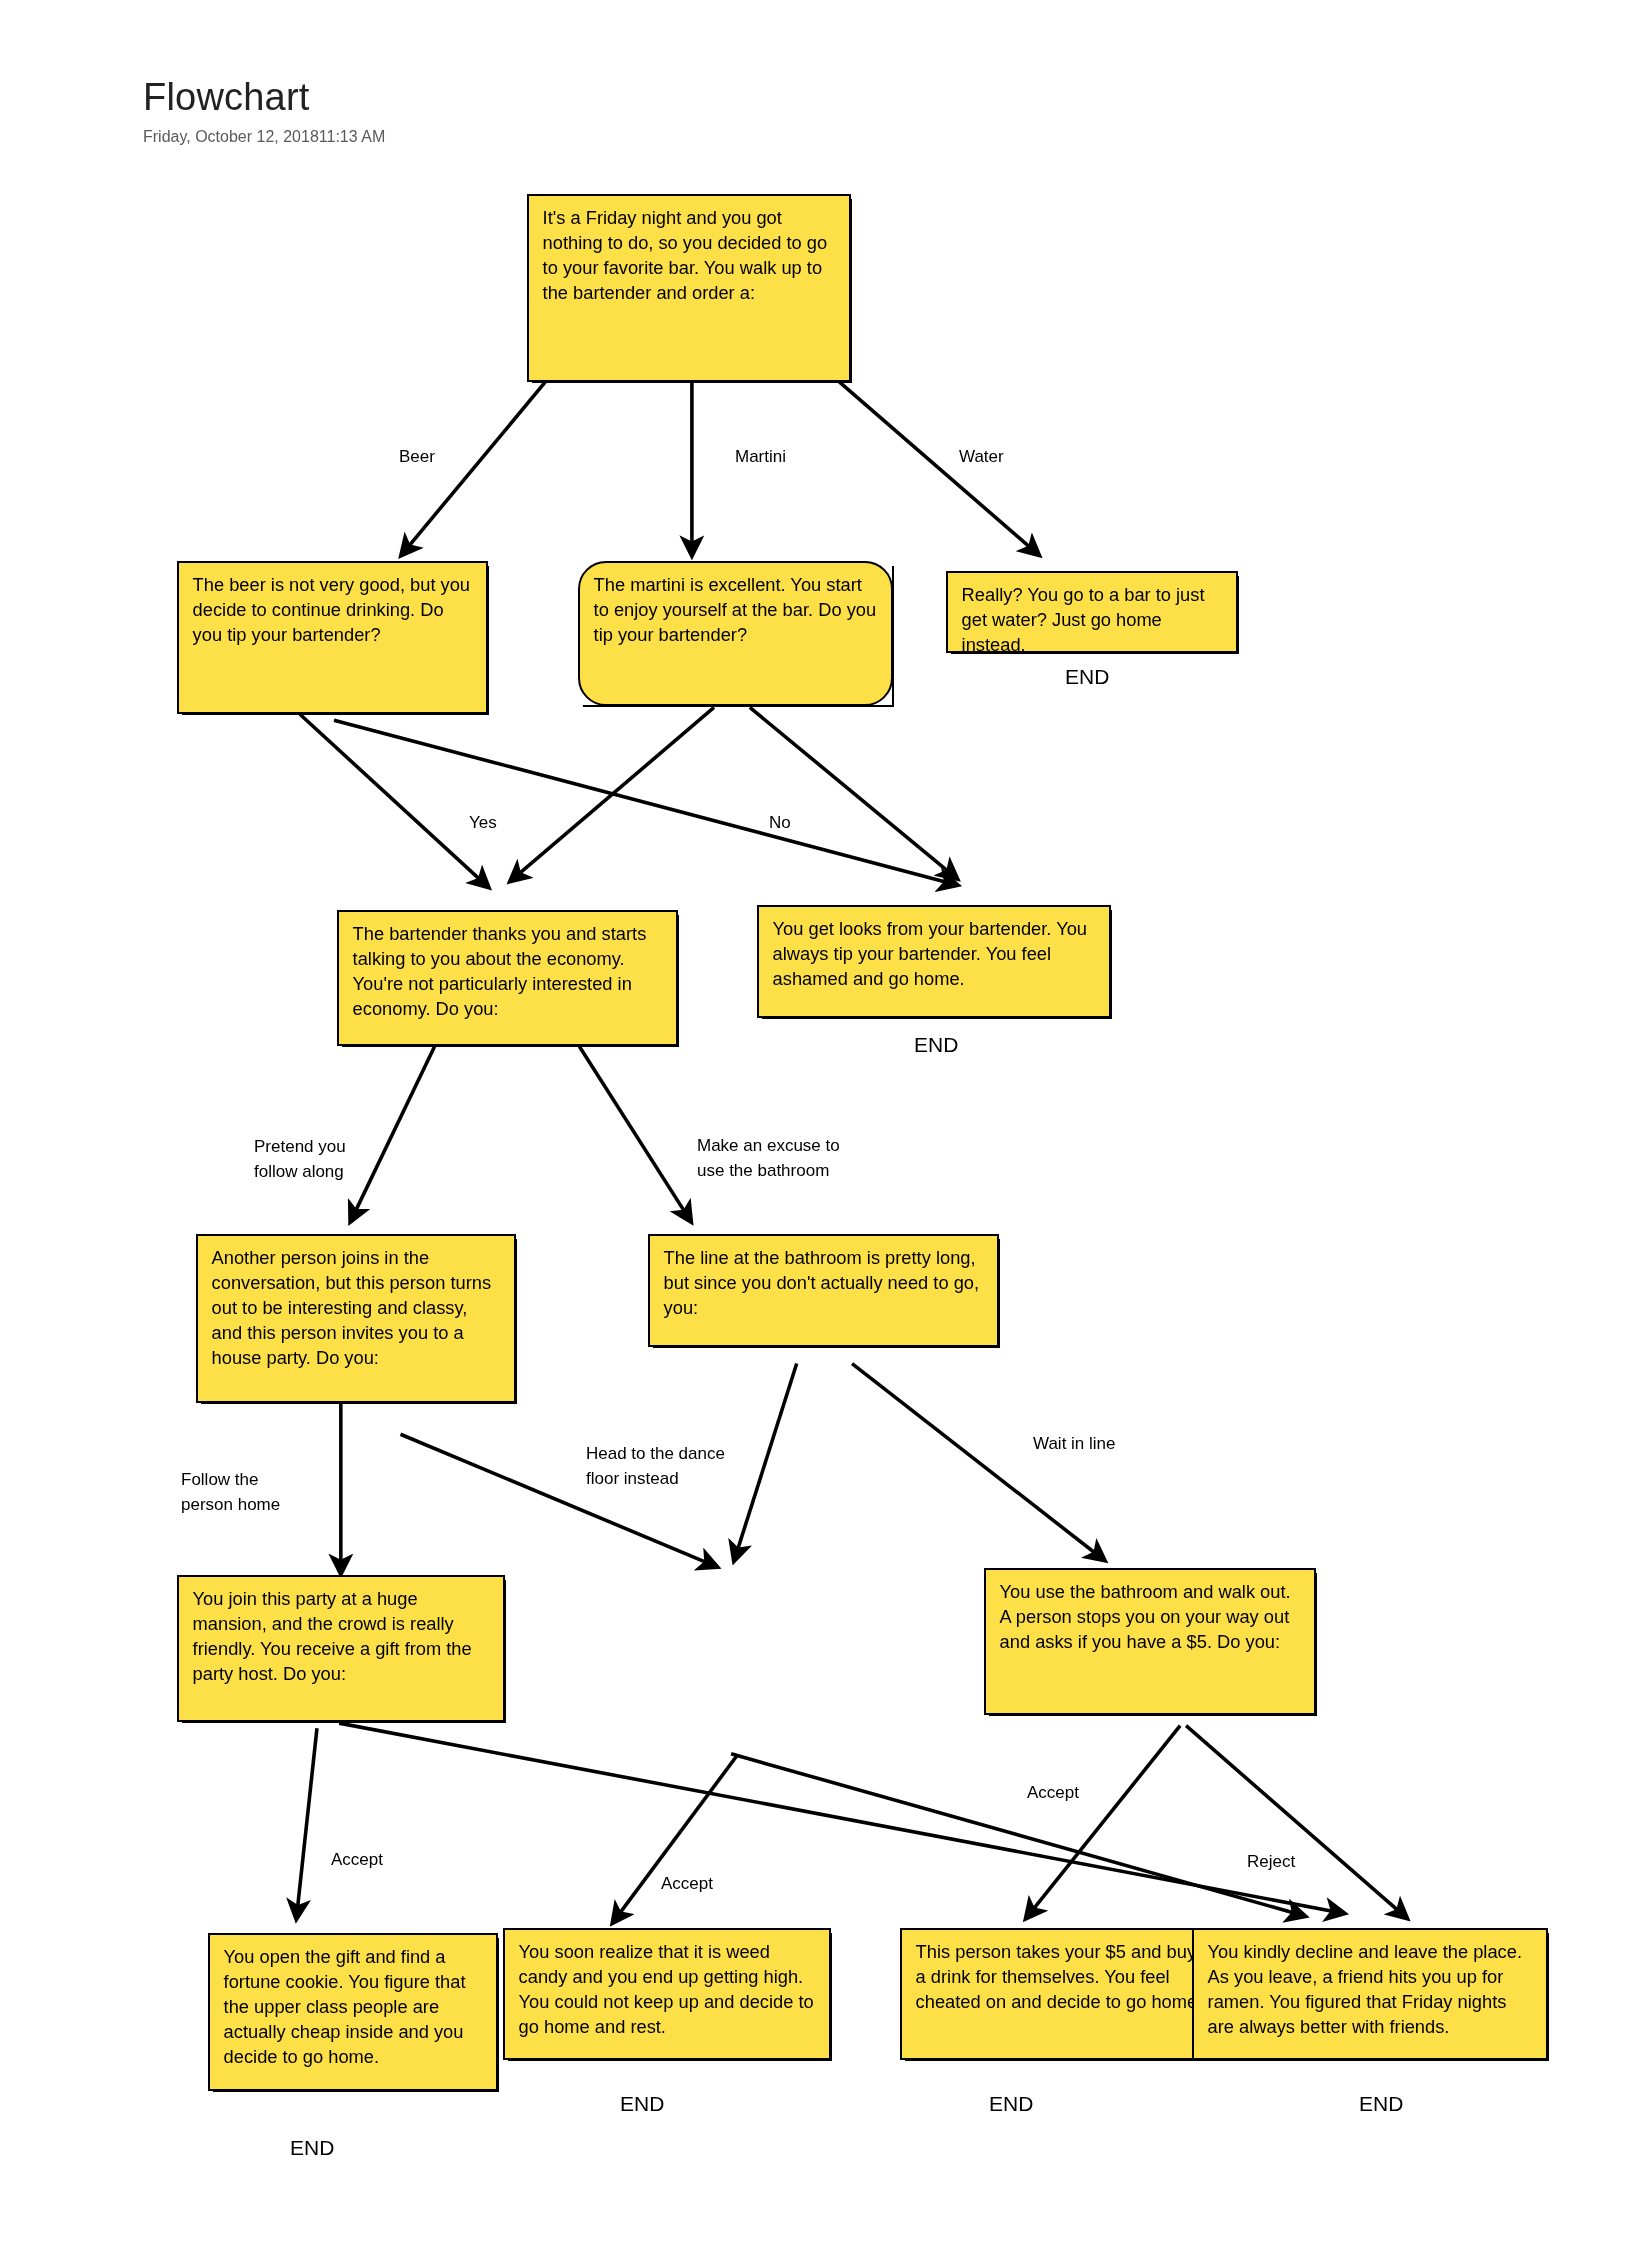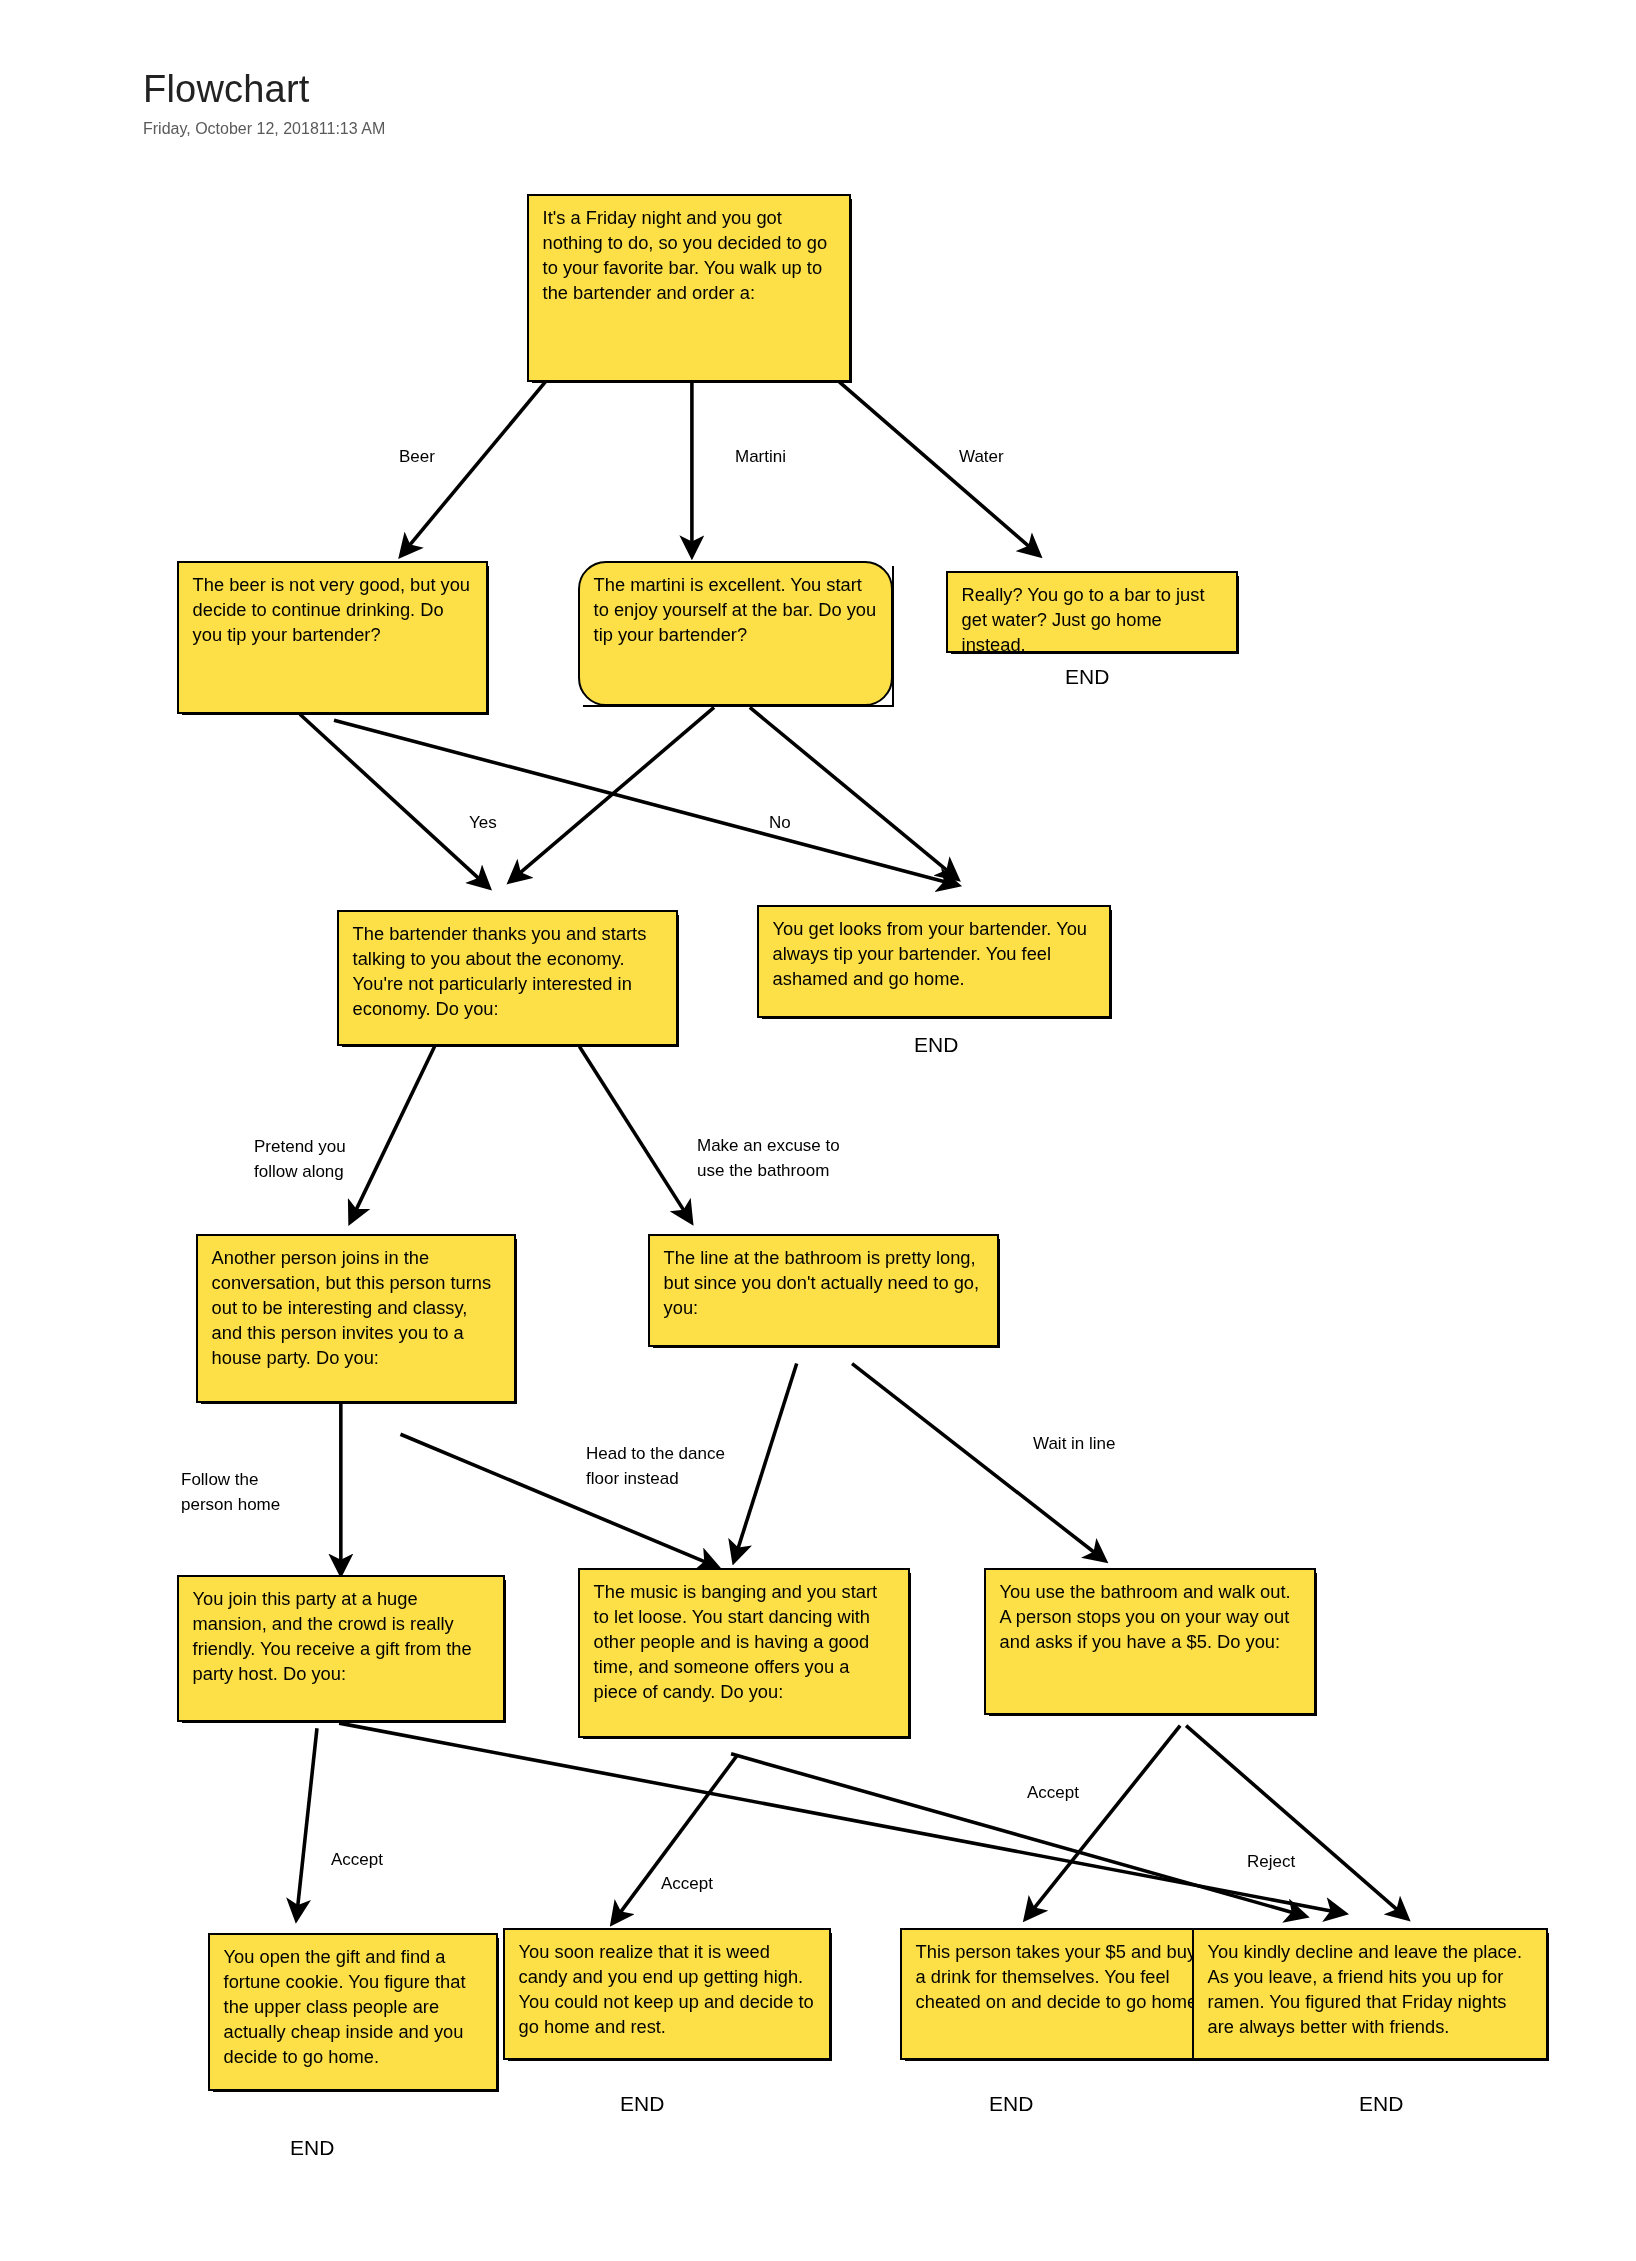--- a/index.html
+++ b/index.html
@@ -6,21 +6,21 @@
   body{
     width:1636px;height:2261px;
     font-family:"Liberation Sans","DejaVu Sans",sans-serif;
     color:#000;
     position:relative;
     overflow:hidden;
   }
   #doc{position:absolute;left:0;top:0;width:1636px;height:2261px;}
 
   
-  .hdr{position:absolute;left:143px;top:70px;}
+  .hdr{position:absolute;left:143px;top:78px;}
   .hdr-title{
     font-size:38px;font-weight:400;color:#222;letter-spacing:0.2px;
     line-height:1.05;
   }
   .hdr-sub{
     margin-top:10.2px;font-size:16px;color:#5a5a5a;
     display:flex;
   }
 
   
@@ -148,23 +148,20 @@
   </div>
 
   <div class="node" style="left:648px;top:1234px;width:351px;height:113px;">
     <p>The line at the bathroom is pretty long, but since you don't actually need to go, you:</p>
   </div>
 
   <div class="node" style="left:177px;top:1575px;width:328px;height:147px;">
     <p>You join this party at a huge mansion, and the crowd is really friendly. You receive a gift from the party host. Do you:</p>
   </div>
 
-  <div class="node" style="left:578px;top:1568px;width:332px;height:170px;">
-    <p>The music is banging and you start to let loose. You start dancing with other people and is having a good time, and someone offers you a piece of candy. Do you:</p>
-  </div>
 
   <div class="node" style="left:984px;top:1568px;width:332px;height:147px;">
     <p>You use the bathroom and walk out. A person stops you on your way out and asks if you have a $5. Do you:</p>
   </div>
 
   <div class="node" style="left:172px;top:1933px;width:290px;height:158px;margin-left:36px;">
     <p>You open the gift and find a fortune cookie. You figure that the upper class people are actually cheap inside and you decide to go home.</p>
   </div>
   <div class="endlbl" style="left:290px;top:2136px;">END</div>
 

